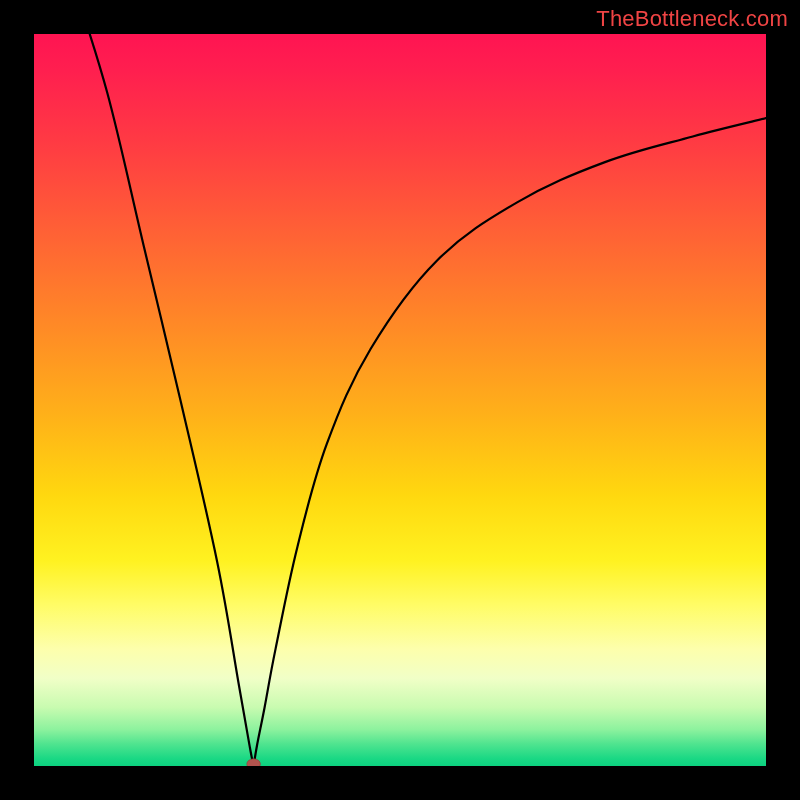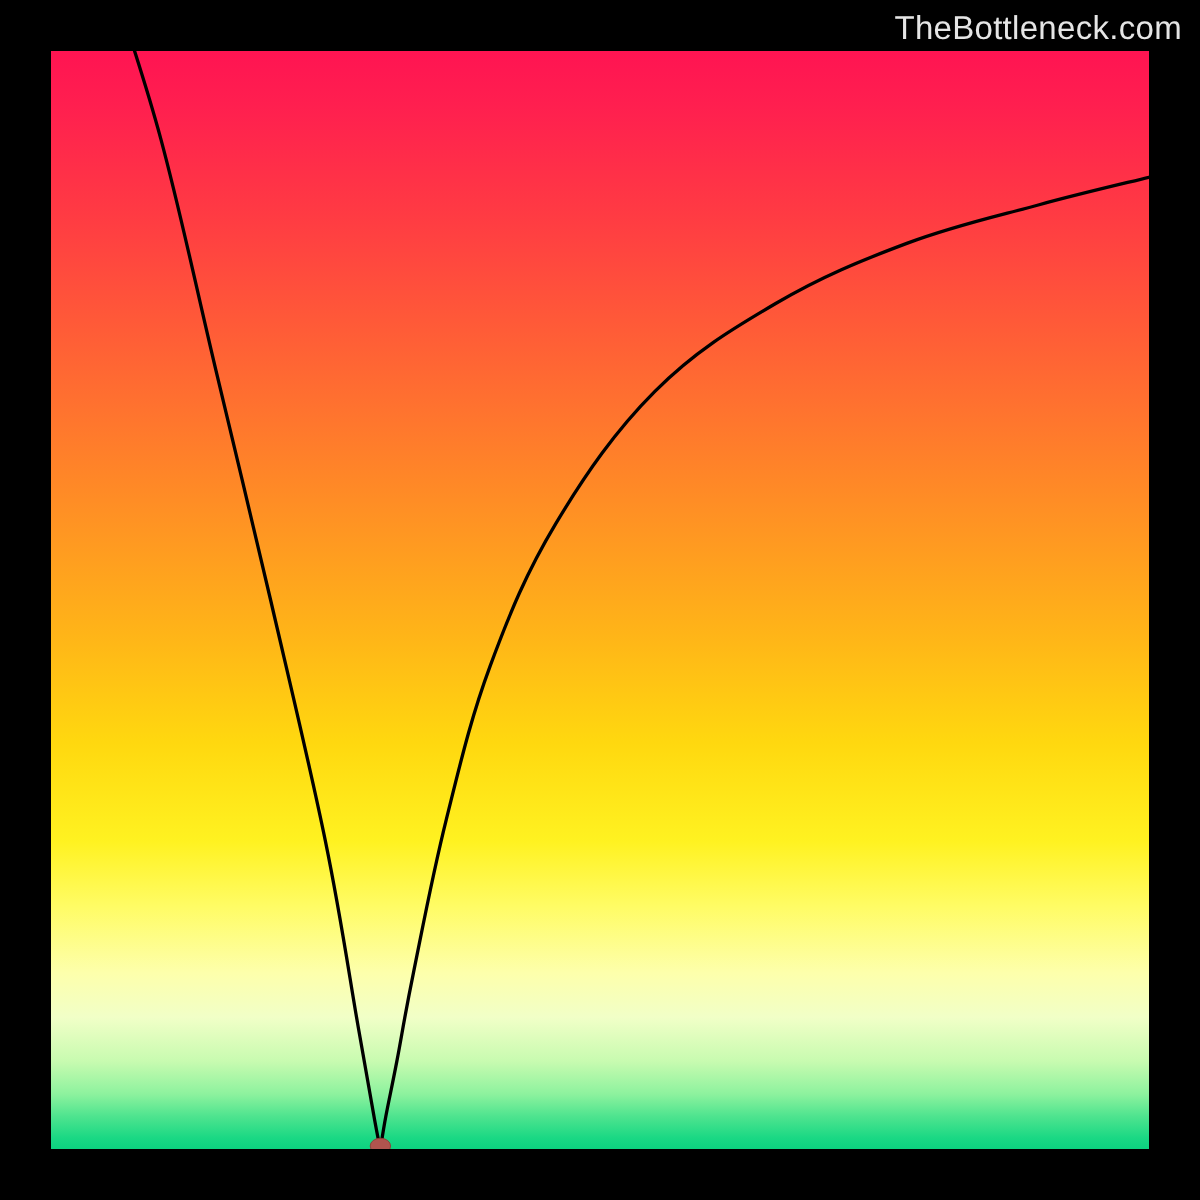--- a/index.html
+++ b/index.html
@@ -61,21 +61,21 @@
   }
   .marker {
     fill: #b1544e;
     stroke: #8f3e38;
     stroke-width: 0.6;
   }
   .watermark {
     position: absolute;
     top: 6px;
     right: 12px;
-    color: #e5e5e5;
+    color: #ef4444;
     font-size: 22px;
     letter-spacing: 0.2px;
     user-select: none;
   }
 </style>
 </head>
 <body>
 
 <div class="chart-wrap">
   <div class="watermark">TheBottleneck.com</div>

